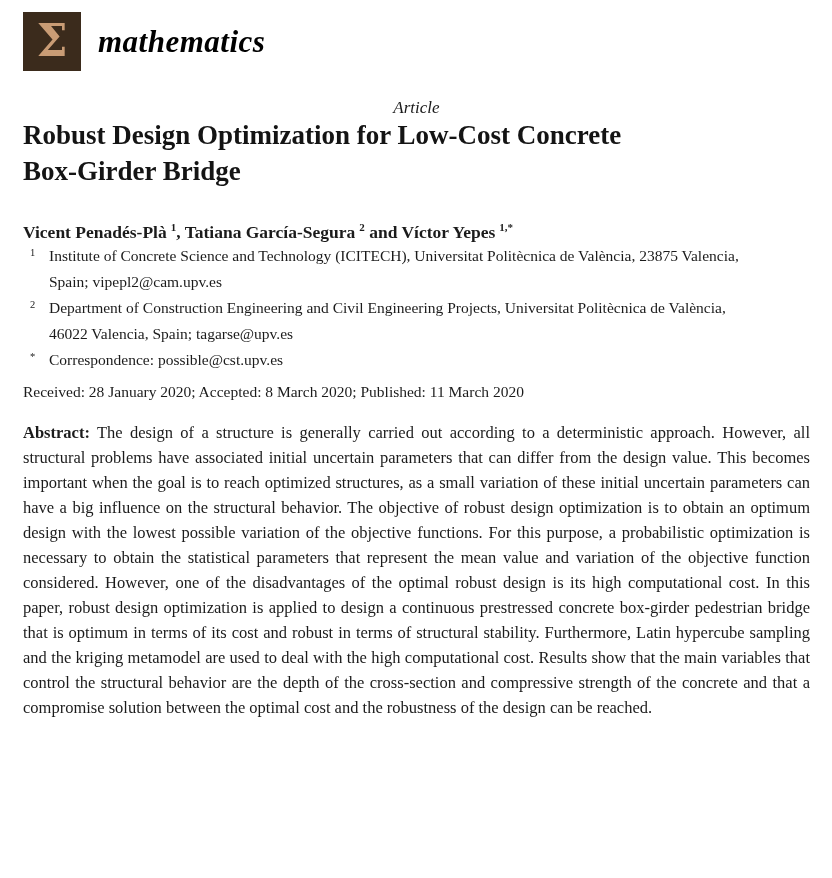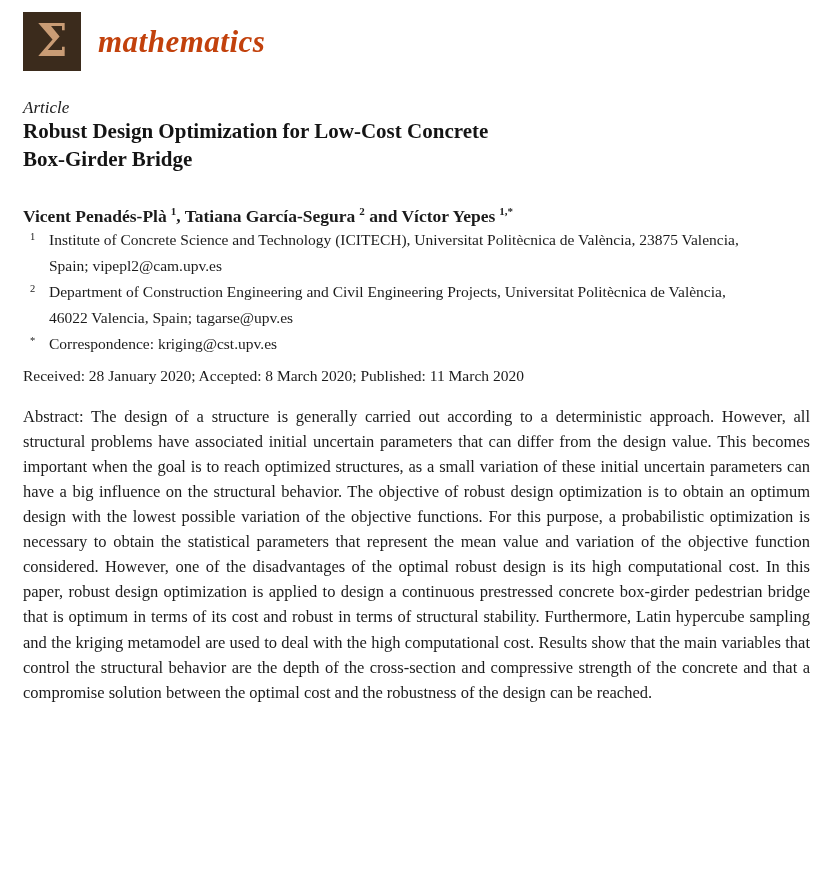--- a/index.html
+++ b/index.html
@@ -26,32 +26,33 @@
   .sigma-glyph {
     font-family: "DejaVu Serif", serif;
     font-weight: bold;
     font-size: 44px; line-height: 1;
     color: #c99c75;
     transform: translateY(-1px);
   }
   .journal-name {
     font-style: italic; font-weight: bold;
     font-size: 31px; letter-spacing: 0.5px;
-    color: #c2410c;
+    color: #000000;
   }
   .mdpi-logo { width: 86px; height: 62px; }
   .mdpi-logo svg { width: 100%; height: 100%; }
 
   
   .article-label {
     font-style: italic; font-size: 17px; line-height: 1.25;
     color: #1b1b1b;
+    text-align: center;
   }
   .title {
-    font-weight: bold; font-size: 21px; line-height: 1.32;
+    font-weight: bold; font-size: 27px; line-height: 1.32;
     color: #141414;
     margin-bottom: 30px;
   }
   .authors {
     font-weight: bold; font-size: 17.5px; line-height: 1.3;
   }
   .authors sup { font-size: 11px; margin-left: 4px; }
 
   
   .affiliations { font-size: 15.5px; line-height: 1.68; margin-bottom: 9px; }
@@ -63,21 +64,21 @@
   .aff-text { flex: 1; max-width: 706px; }
 
   .history { font-size: 15.5px; line-height: 1.25; margin-bottom: 18px; }
 
   
   .abstract, .keywords {
     font-size: 16.5px; line-height: 1.52;
     text-align: justify;
   }
   .abstract { margin-bottom: 14px; }
-  .para-label { font-weight: normal; }
+  .para-label { font-weight: bold; }
 </style>
 </head>
 <body>
 
 <div class="page">
 
   <div class="masthead">
     <div class="journal-brand">
       <div class="sigma-box">
         <span class="sigma-glyph">Σ</span>
@@ -101,21 +102,21 @@
     <div class="aff-row">
       <span class="aff-marker">1</span>
       <span class="aff-text">Institute of Concrete Science and Technology (ICITECH), Universitat Politècnica de València, 23875 Valencia, Spain; vipepl2@cam.upv.es</span>
     </div>
     <div class="aff-row">
       <span class="aff-marker">2</span>
       <span class="aff-text">Department of Construction Engineering and Civil Engineering Projects, Universitat Politècnica de València, 46022 Valencia, Spain; tagarse@upv.es</span>
     </div>
     <div class="aff-row">
       <span class="aff-marker">*</span>
-      <span class="aff-text">Correspondence: kriging@cst.upv.es</span>
+      <span class="aff-text">Correspondence: possible@cst.upv.es</span>
     </div>
   </div>
 
   <div class="history">Received: 28 January 2020; Accepted: 8 March 2020; Published: 11 March 2020</div>
 
   <p class="abstract"><span class="para-label">Abstract:</span> <span>The design of a structure is generally carried out according to a deterministic approach. However, all structural problems have associated initial uncertain parameters that can differ from the design value. This becomes important when the goal is to reach optimized structures, as a small variation of these initial uncertain parameters can have a big influence on the structural behavior. The objective of robust design optimization is to obtain an optimum design with the lowest possible variation of the objective functions. For this purpose, a probabilistic optimization is necessary to obtain the statistical parameters that represent the mean value and variation of the objective function considered. However, one of the disadvantages of the optimal robust design is its high computational cost. In this paper, robust design optimization is applied to design a continuous prestressed concrete box-girder pedestrian bridge that is optimum in terms of its cost and robust in terms of structural stability. Furthermore, Latin hypercube sampling and the kriging metamodel are used to deal with the high computational cost. Results show that the main variables that control the structural behavior are the depth of the cross-section and compressive strength of the concrete and that a compromise solution between the optimal cost and the robustness of the design can be reached.</span></p>
 
 
 </div>
 

